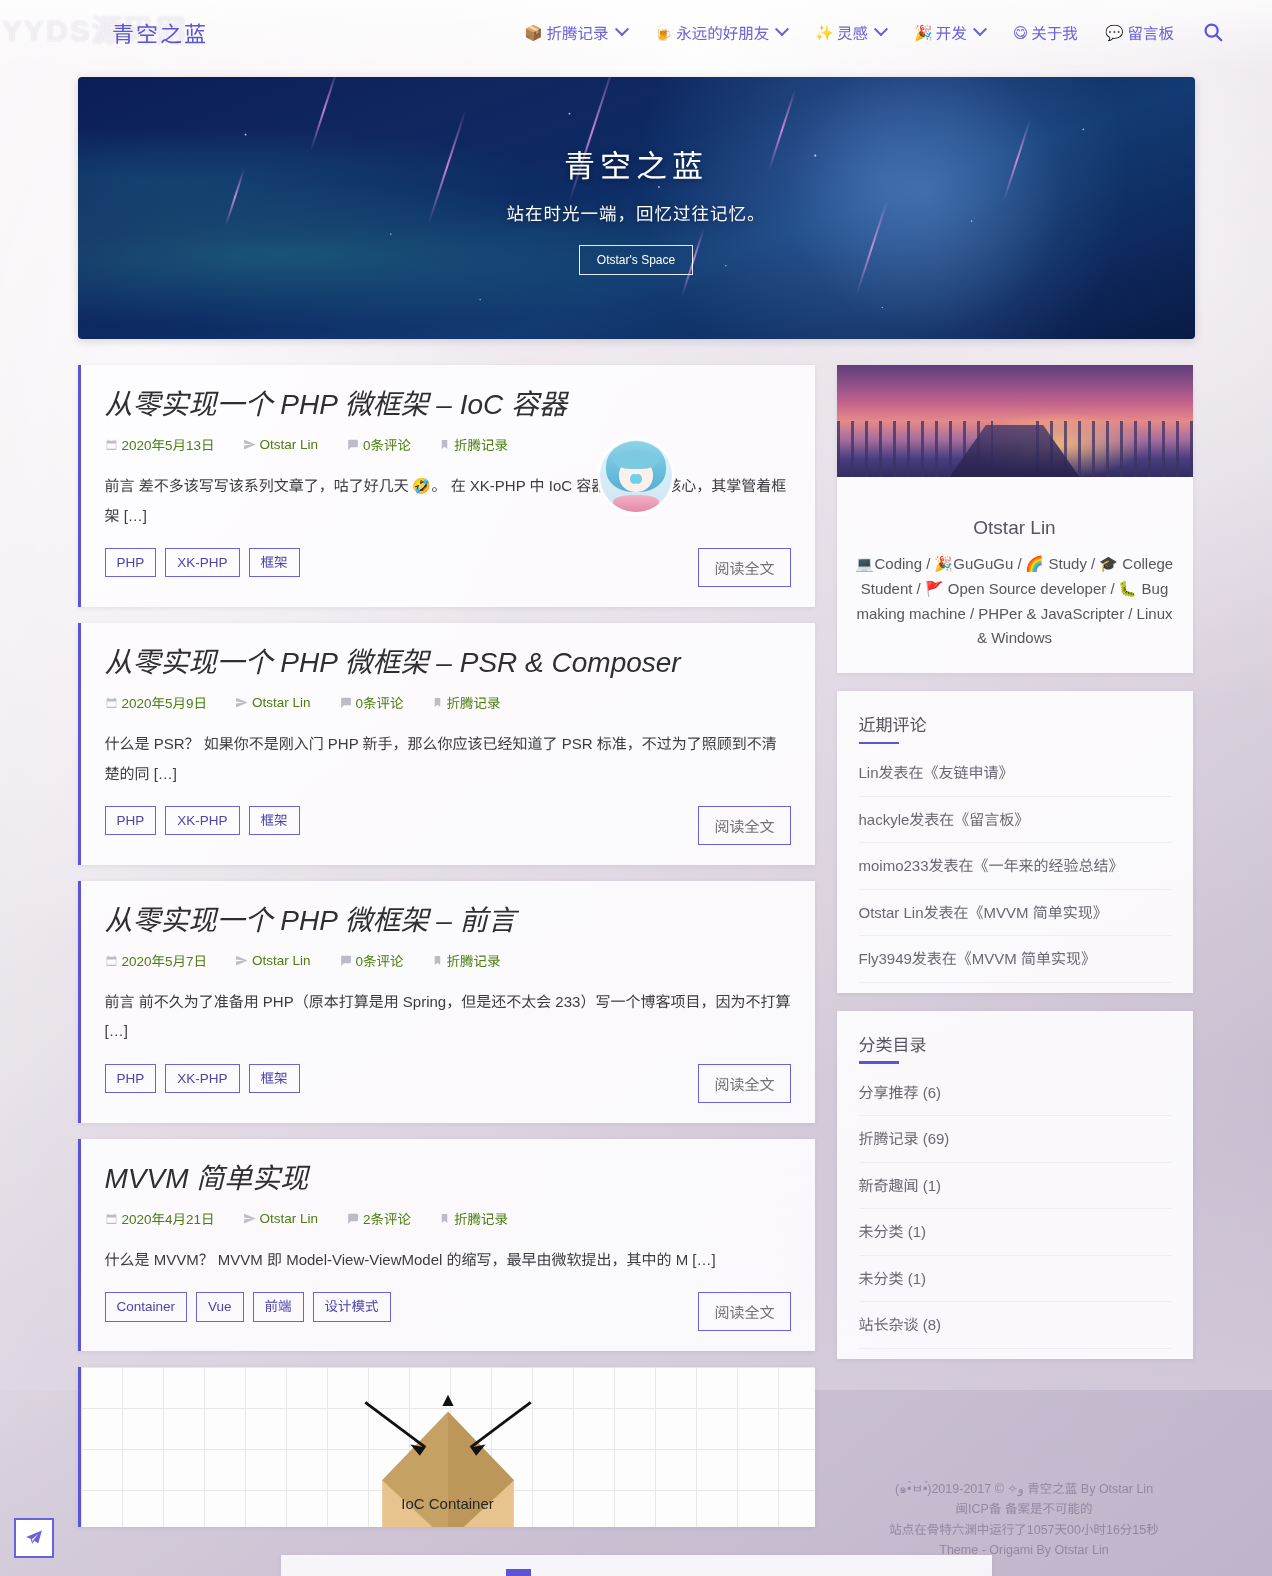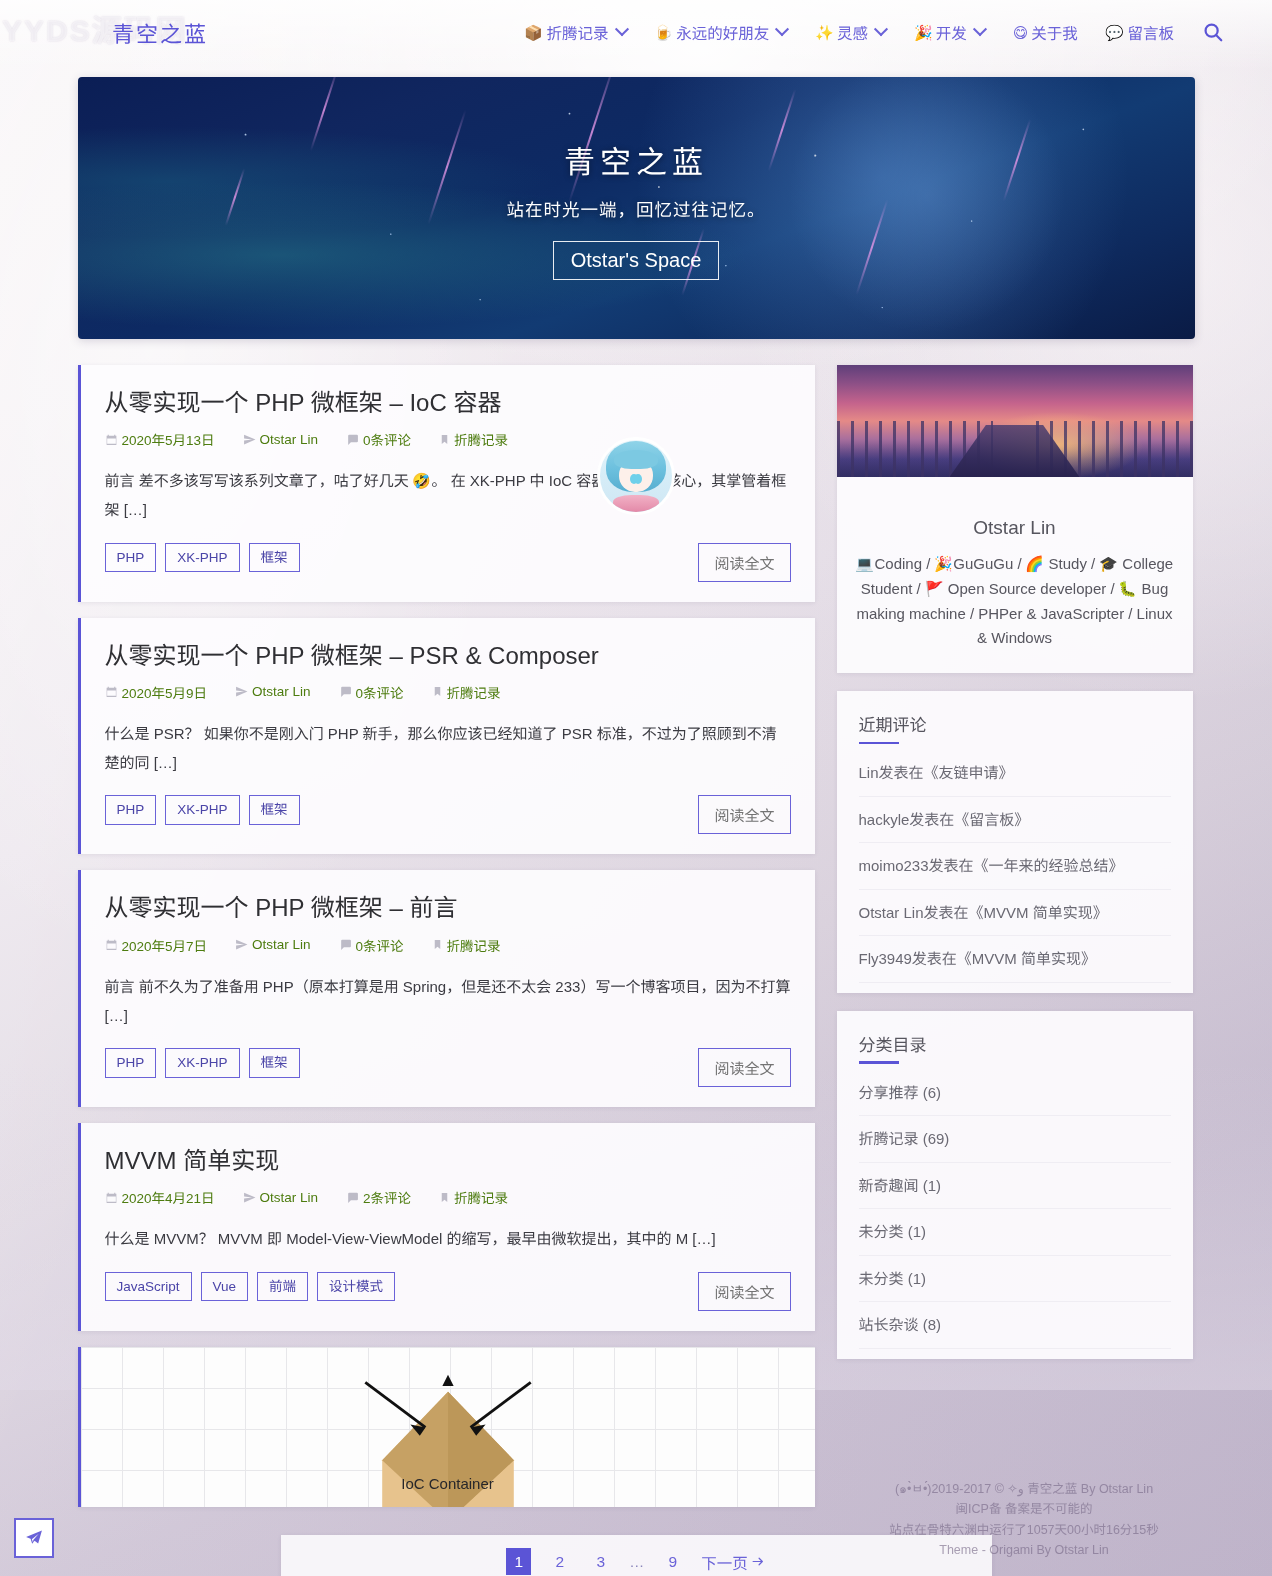--- a/index.html
+++ b/index.html
@@ -133,21 +133,21 @@
     gap: 14px;
     color: #ffffff;
     text-shadow: 0 1px 6px rgba(0,0,0,.45);
   }
   .hero-title { font-size: 31px; letter-spacing: 5px; font-weight: 400; }
   .hero-sub { font-size: 17.5px; letter-spacing: 1px; font-weight: 400; }
   .hero-btn {
     margin-top: 6px;
     border: 1.4px solid rgba(255,255,255,.9);
     padding: 7px 17px;
-    font-size: 20px;
+    font-size: 12px;
     color: #ffffff;
     background: transparent;
     cursor: pointer;
     font-family: inherit;
   }
 
   
   .layout {
     position: relative;
     width: 1117px;
@@ -162,26 +162,27 @@
 
   
   .post-card {
     background: rgba(253,252,254,.93);
     border-left: 3px solid #5b54d6;
     padding: 22px 24px 20px;
     margin-bottom: 16px;
     box-shadow: 0 1px 4px rgba(80,70,110,.1);
   }
   .post-title {
-    font-size: 24px;
+    font-size: 28px;
     font-weight: 400;
     color: #2f2f33;
     line-height: 1.3;
     margin-bottom: 11px;
     cursor: pointer;
+    font-style: italic;
   }
   .post-meta {
     display: flex;
     align-items: center;
     flex-wrap: wrap;
     gap: 20px;
     font-size: 13.5px;
     color: #4d7c0f;
     margin-bottom: 17px;
   }
@@ -605,21 +606,21 @@
         <span class="mi">
           <svg width="11" height="13" viewBox="0 0 24 24" fill="#bdbbc7">
               <path d="M6 2h12v20l-6-5-6 5V2z"></path>
             </svg>
           <span>折腾记录</span>
         </span>
       </div>
       <p class="post-excerpt">什么是 MVVM？ MVVM 即 Model-View-ViewModel 的缩写，最早由微软提出，其中的 M […]</p>
       <div class="post-foot">
         <div class="tags">
-          <button class="tag">JavaScript</button>
+          <button class="tag">Container</button>
           <button class="tag">Vue</button>
           <button class="tag">前端</button>
           <button class="tag">设计模式</button>
         </div>
         <button class="readmore">阅读全文</button>
       </div>
     </article>
 
     <article class="post-image-card">
       <div class="grid-img">

